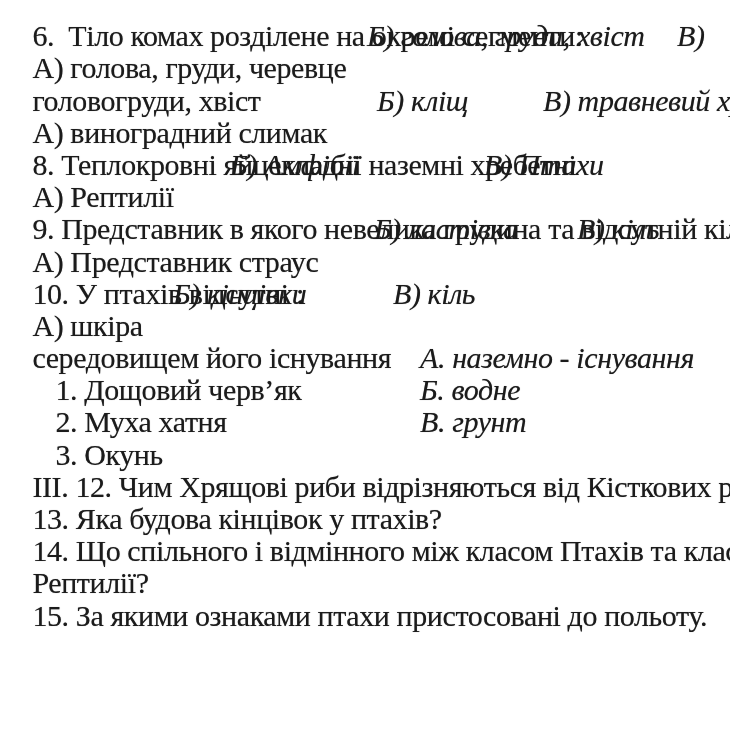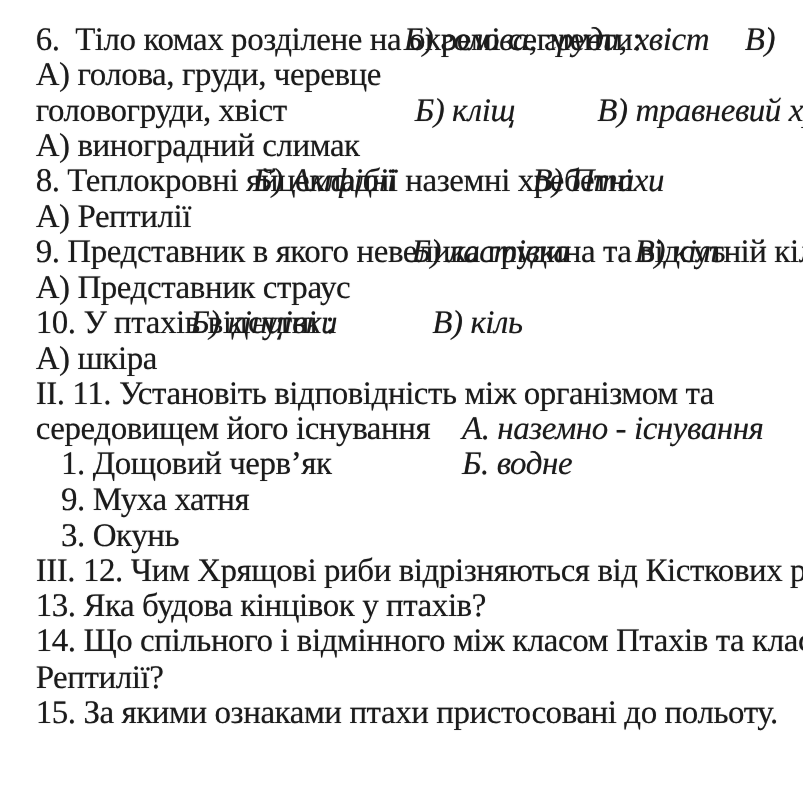--- a/index.html
+++ b/index.html
@@ -75,40 +75,38 @@
   <div class="line">
     <span>10. У птахів відсутні :</span>
   </div>
 
   <div class="line">
     <span>А) шкіра</span>
     <span class="abs" style="left:169px">Б) кінцівки</span>
     <span class="abs" style="left:389px">В) кіль</span>
   </div>
 
-  <div class="line">
-    <span>II. 11. Установіть відповідність між організмом та</span>
-  </div>
 
   <div class="line">
     <span>середовищем його існування</span>
   </div>
 
   <div class="line">
     <span class="indent">1. Дощовий черв’як</span>
     <span class="abs" style="left:416px">А. наземно - існування</span>
   </div>
 
   <div class="line">
-    <span class="indent">9. Муха хатня</span>
+    <span class="indent">2. Муха хатня</span>
     <span class="abs" style="left:416px">Б. водне</span>
   </div>
 
   <div class="line">
     <span class="indent">3. Окунь</span>
+    <span class="abs" style="left:416px">В. грунт</span>
   </div>
 
   <div class="line">
     <span>III. 12. Чим Хрящові риби відрізняються від Кісткових риб?</span>
   </div>
 
   <div class="line">
     <span>13. Яка будова кінцівок у птахів?</span>
   </div>
 

